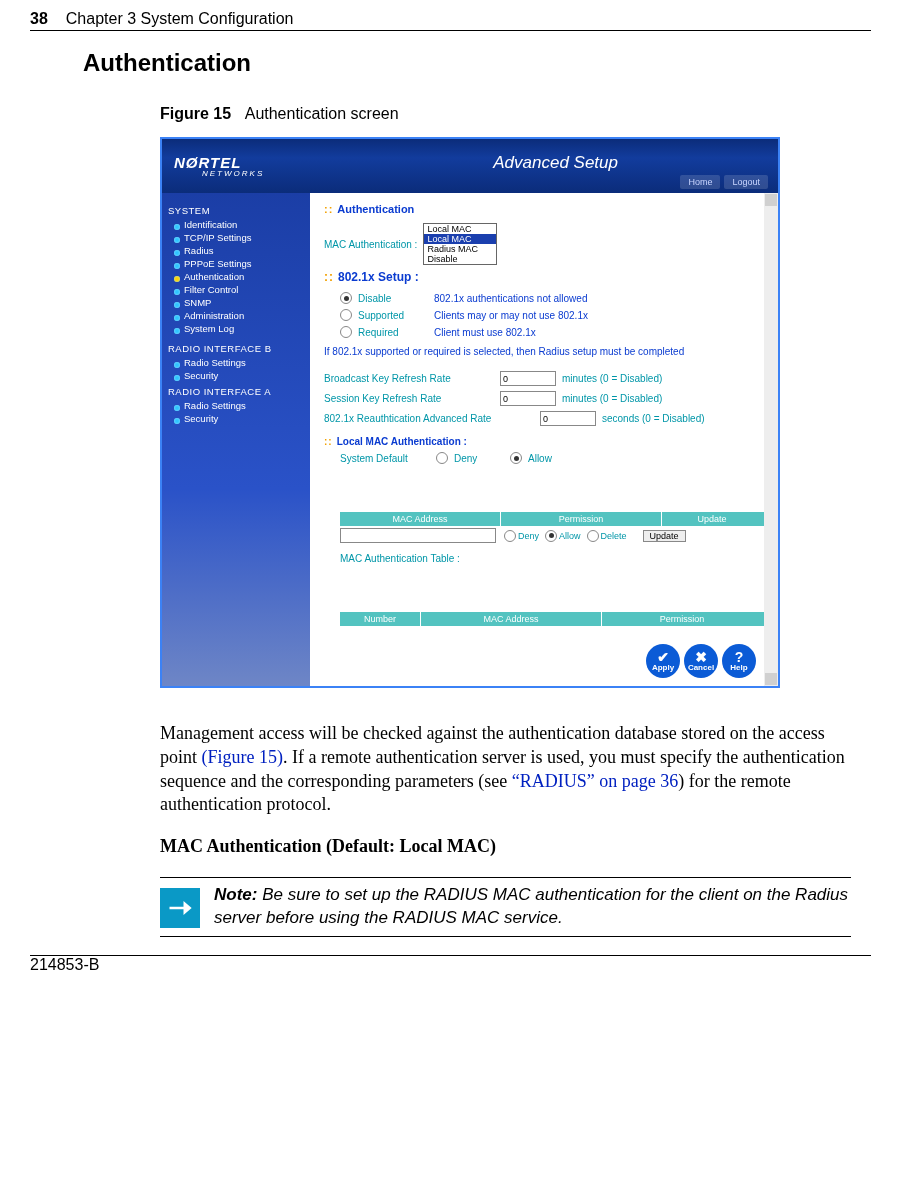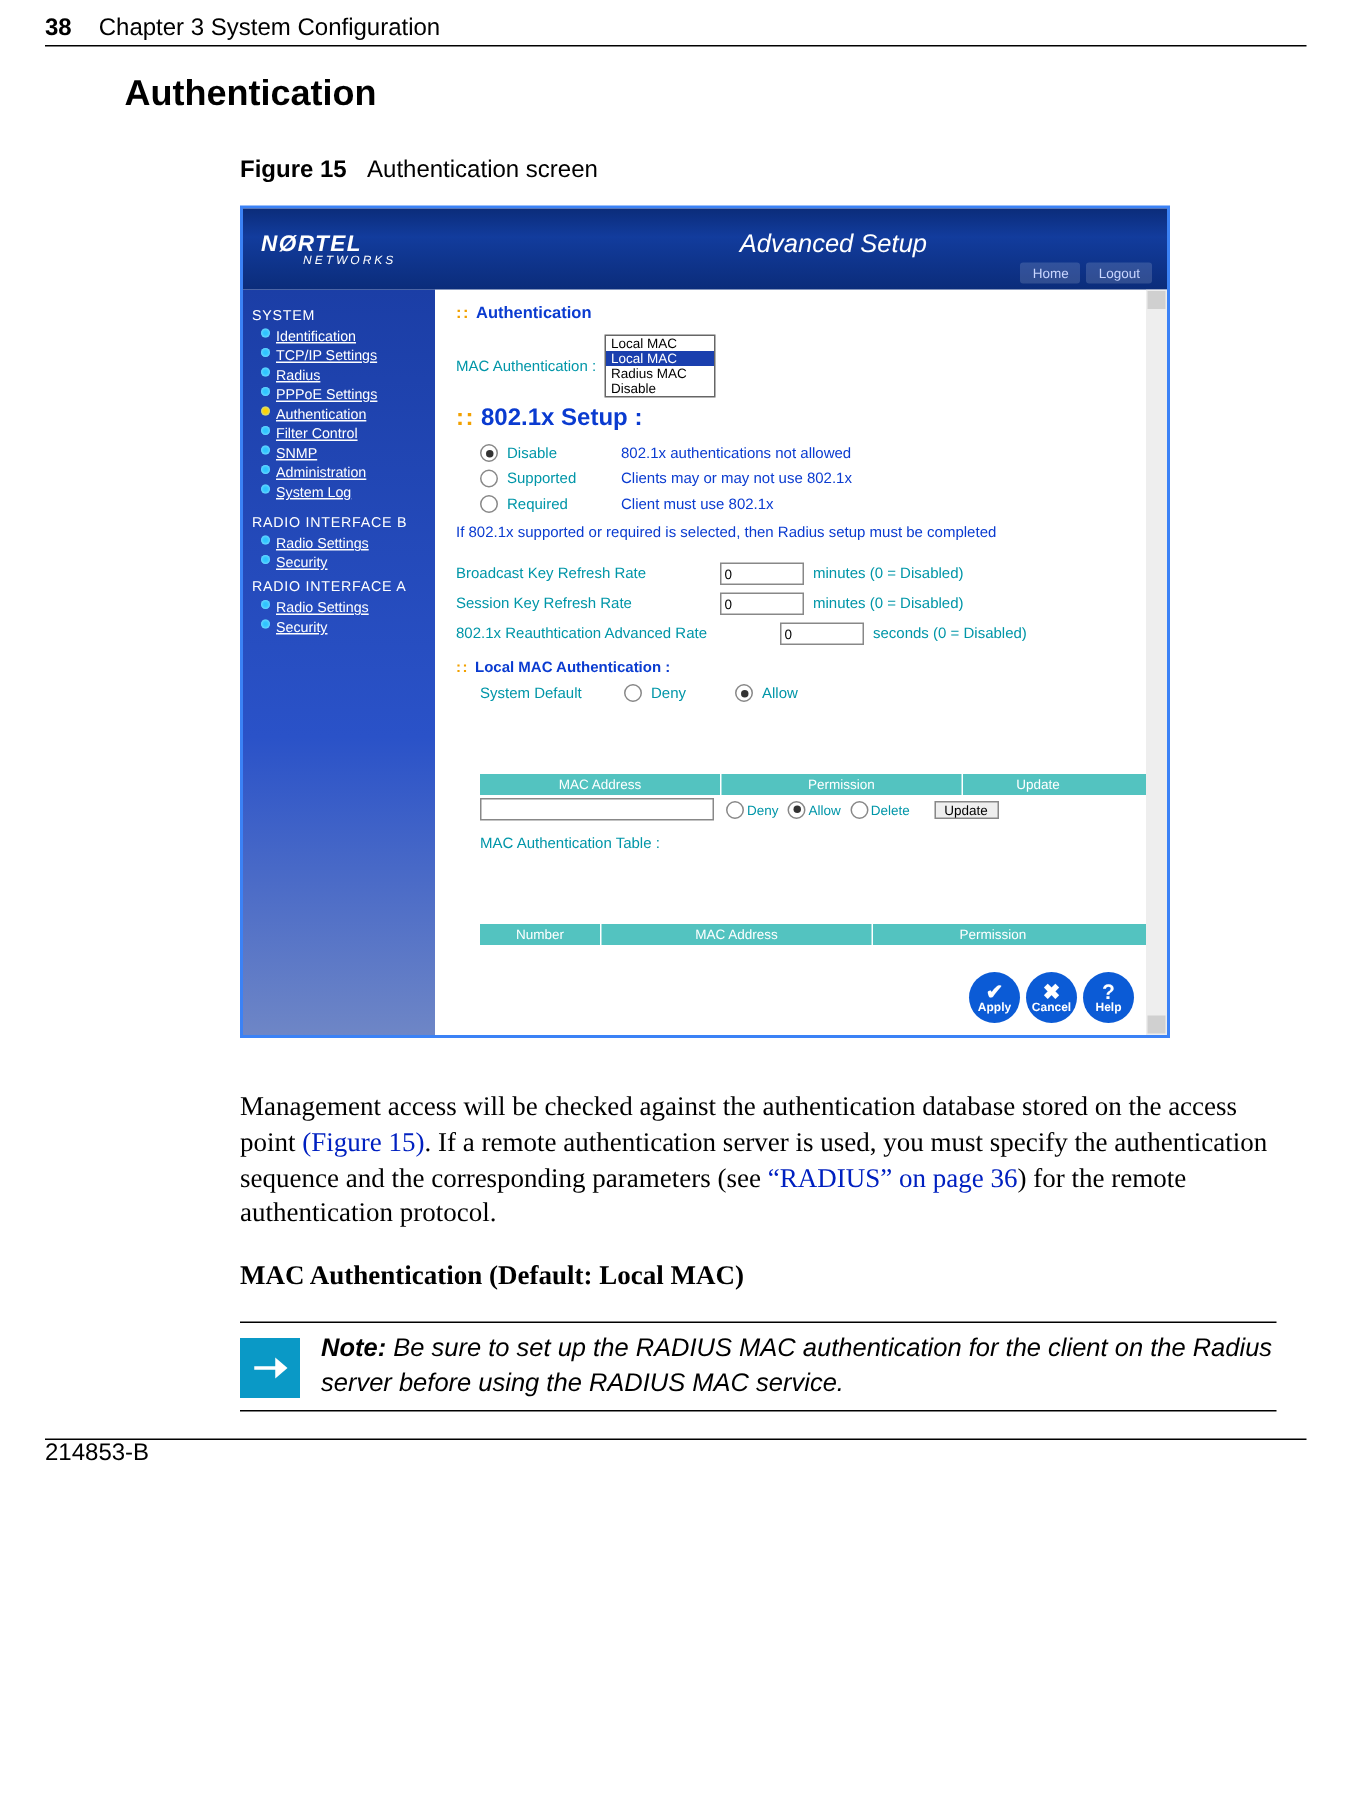--- a/index.html
+++ b/index.html
@@ -63,29 +63,29 @@
     position: relative;
     padding-left: 12px;
   }
   .logo-nortel { font-size: 15px; letter-spacing: 1px; font-weight: bold; font-style: italic; }
   .logo-net { display:block; font-size:8px; letter-spacing:2px; font-style: italic; margin-top:-2px; padding-left:28px;}
   .adv-setup { position:absolute; top:14px; right:160px; font-size:17px; font-style: italic; }
   .top-btns { position:absolute; right:10px; bottom:4px; display:flex; gap:4px; }
   .top-btns span { background: rgba(255,255,255,.15); color:#c9d6ff; font-size:9px; padding:2px 8px; border-radius:2px; }
   .ss-body { display:flex; flex:1; min-height: 0; }
   .sidebar {
-    width: 128px;
+    width: 148px;
     background: linear-gradient(#1b3ea6 0%, #2a52c8 60%, #6e86c6 100%);
     color: #fff;
     padding: 8px 6px 120px 6px;
     box-sizing: border-box;
     font-size: 9.5px;
   }
   .side-sec { font-size:9.5px; margin: 4px 0 2px 0; letter-spacing: .5px;}
-  .side-item { display:flex; align-items:flex-start; gap:4px; padding:1px 0 1px 6px; color:#fff;text-decoration:underline;}
+  .side-item { display:flex; align-items:flex-end; gap:4px; padding:1px 0 1px 6px; color:#fff;}
   .bullet { width:6px; height:6px; border-radius:50%; background:#2fc4ff; box-shadow: 0 0 2px #9fe8ff inset; flex-shrink:0;}
   .bullet.active { background: #ffd200; }
   .content {
     flex:1;
     position: relative;
     padding: 10px 14px 60px 14px;
     box-sizing: border-box;
     overflow: hidden;
   }
   .scrollbar {
@@ -256,21 +256,21 @@
           <div class="row">
             <span class="lbl-c">MAC Authentication :</span>
             <div class="select-box">
               <div class="opt">Local MAC</div>
               <div class="opt hl">Local MAC</div>
               <div class="opt">Radius MAC</div>
               <div class="opt">Disable</div>
             </div>
           </div>
 
-          <div class="sec-title" style="font-size:16px;"><span class="dots">::</span><span>802.1x Setup :</span></div>
+          <div class="sec-title" style="font-size:12px;"><span class="dots">::</span><span>802.1x Setup :</span></div>
 
           <div class="row ml-16">
             <span class="radio sel"></span>
             <span class="lbl-c" style="width:70px;">Disable</span>
             <span class="lbl-desc">802.1x authentications not allowed</span>
           </div>
           <div class="row ml-16">
             <span class="radio"></span>
             <span class="lbl-c" style="width:70px;">Supported</span>
             <span class="lbl-desc">Clients may or may not use 802.1x</span>

